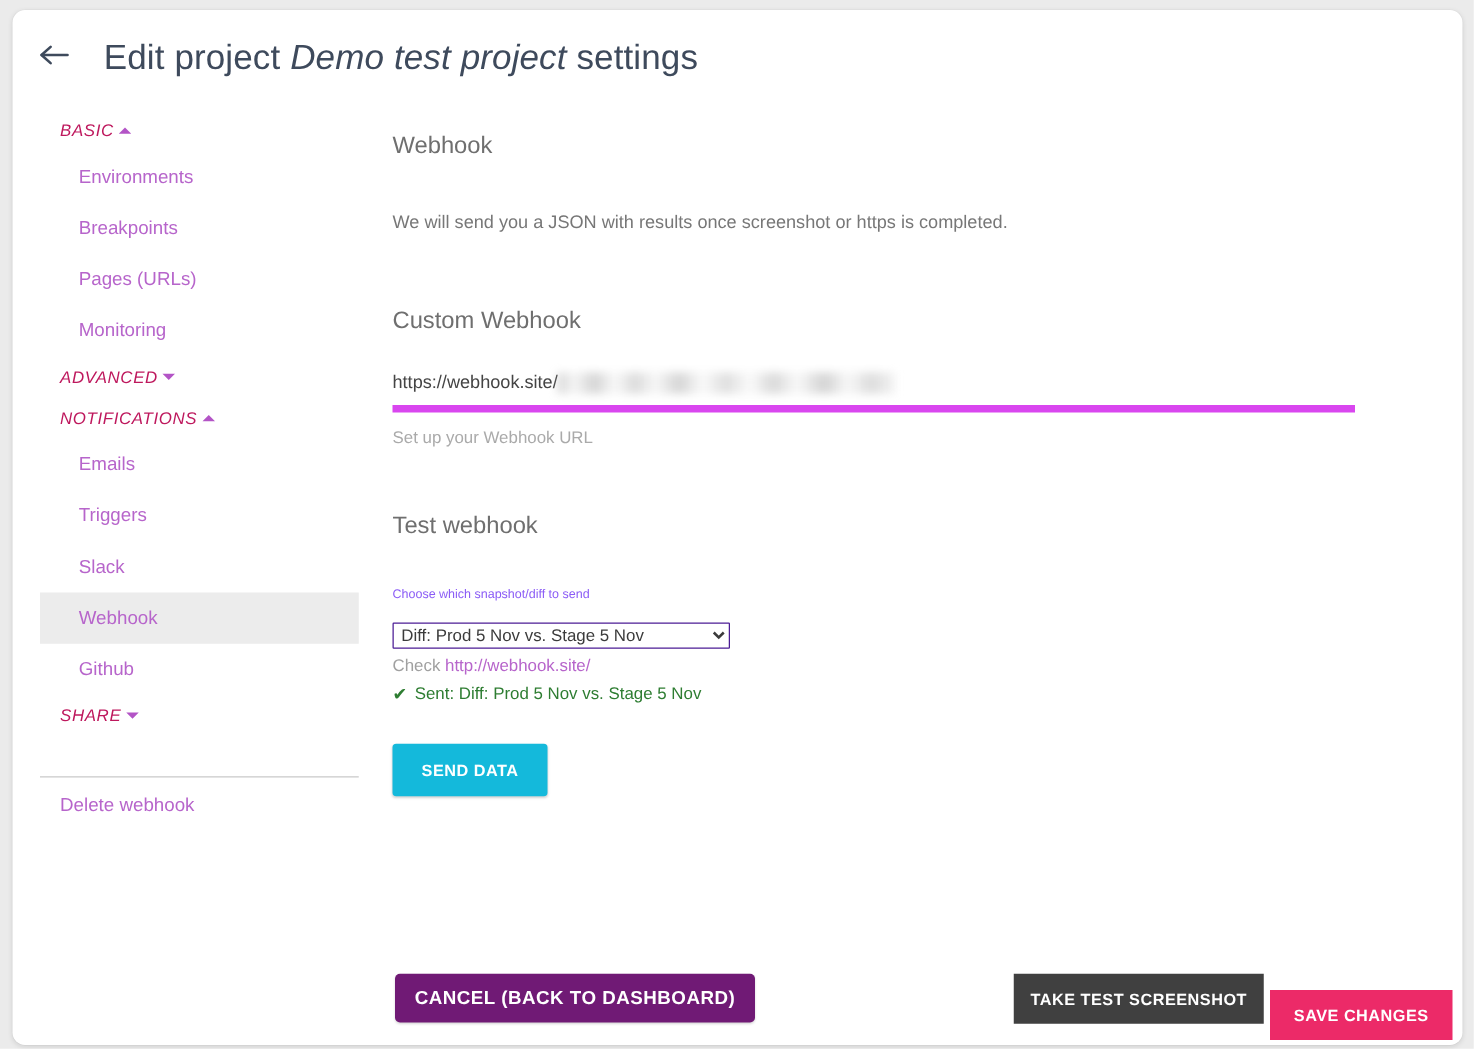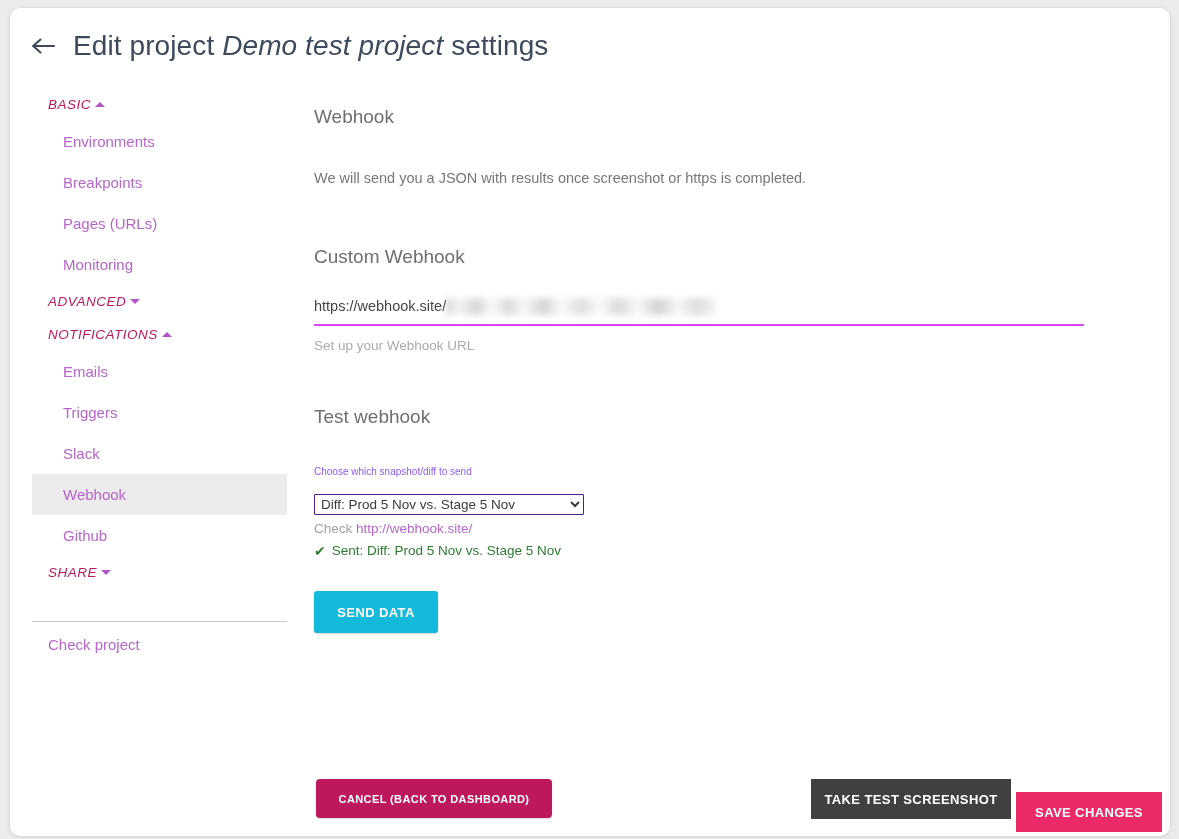--- a/index.html
+++ b/index.html
@@ -28,22 +28,21 @@
     box-shadow: 0 1px 4px rgba(0,0,0,0.10), 0 0 0 0.5px rgba(0,0,0,0.03);
     overflow: hidden;
   }
 
   
   .page-header {
     position: absolute;
     left: 18px;
     top: 22px;
     display: flex;
-    align-items: center;
-    gap: 15px;
+    gap: 25px;
   }
   .back-arrow {
     width: 30px;
     height: 28px;
     display: flex;
     align-items: center;
     justify-content: center;
     cursor: pointer;
     flex: none;
   }
@@ -132,21 +131,21 @@
     font-size: 14.5px;
     color: #777777;
     margin: 38px 0 0 0;
     line-height: 20px;
   }
 
   .block-custom-webhook { margin-top: 56px; }
 
   .field {
     margin-top: 26px;
-    border-bottom: 2px solid #d946ef;
+    border-bottom: 6px solid #d946ef;
     padding-bottom: 8px;
     position: relative;
   }
   .field-value {
     font-size: 14.5px;
     color: #444444;
     display: flex;
     align-items: center;
     line-height: 20px;
     white-space: nowrap;
@@ -244,25 +243,25 @@
     position: absolute;
     left: 0;
     right: 0;
     top: 762px;
     height: 60px;
   }
   .btn-cancel {
     position: absolute;
     left: 306px;
     top: 9px;
-    width: 236px;
+    width: 288px;
     height: 39px;
-    background: #be185d;
+    background: #701a75;
     border-radius: 4px;
-    font-size: 11px;
+    font-size: 15px;
     box-shadow: 0 1px 2px rgba(0,0,0,0.16);
   }
   .btn-screenshot {
     position: absolute;
     left: 801px;
     top: 9px;
     width: 200px;
     height: 40px;
     background: #404040;
     font-size: 13px;
@@ -338,21 +337,21 @@
       <span>Github</span>
     </div>
 
     <div class="nav-group-header">
       <span>SHARE</span>
       <span class="caret down"></span>
     </div>
 
     <div class="nav-divider"></div>
     <div class="nav-footer-link">
-      <span>Check project</span>
+      <span>Delete webhook</span>
     </div>
   </nav>
 
   <main class="content">
 
     <h2 class="section-title">Webhook</h2>
     <p class="section-desc">We will send you a JSON with results once screenshot or https is completed.</p>
 
     <div class="block-custom-webhook">
       <h3 class="section-title">Custom Webhook</h3>

